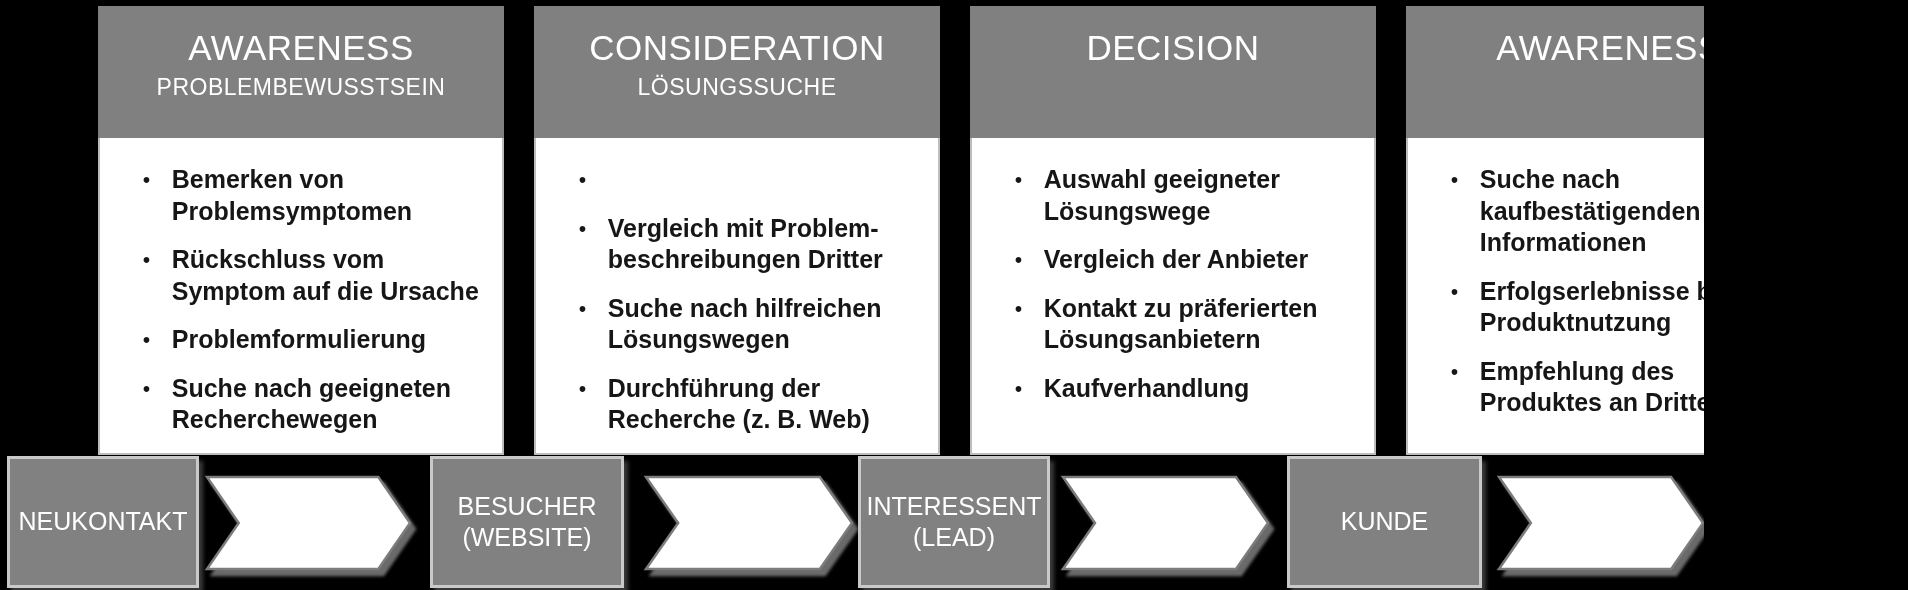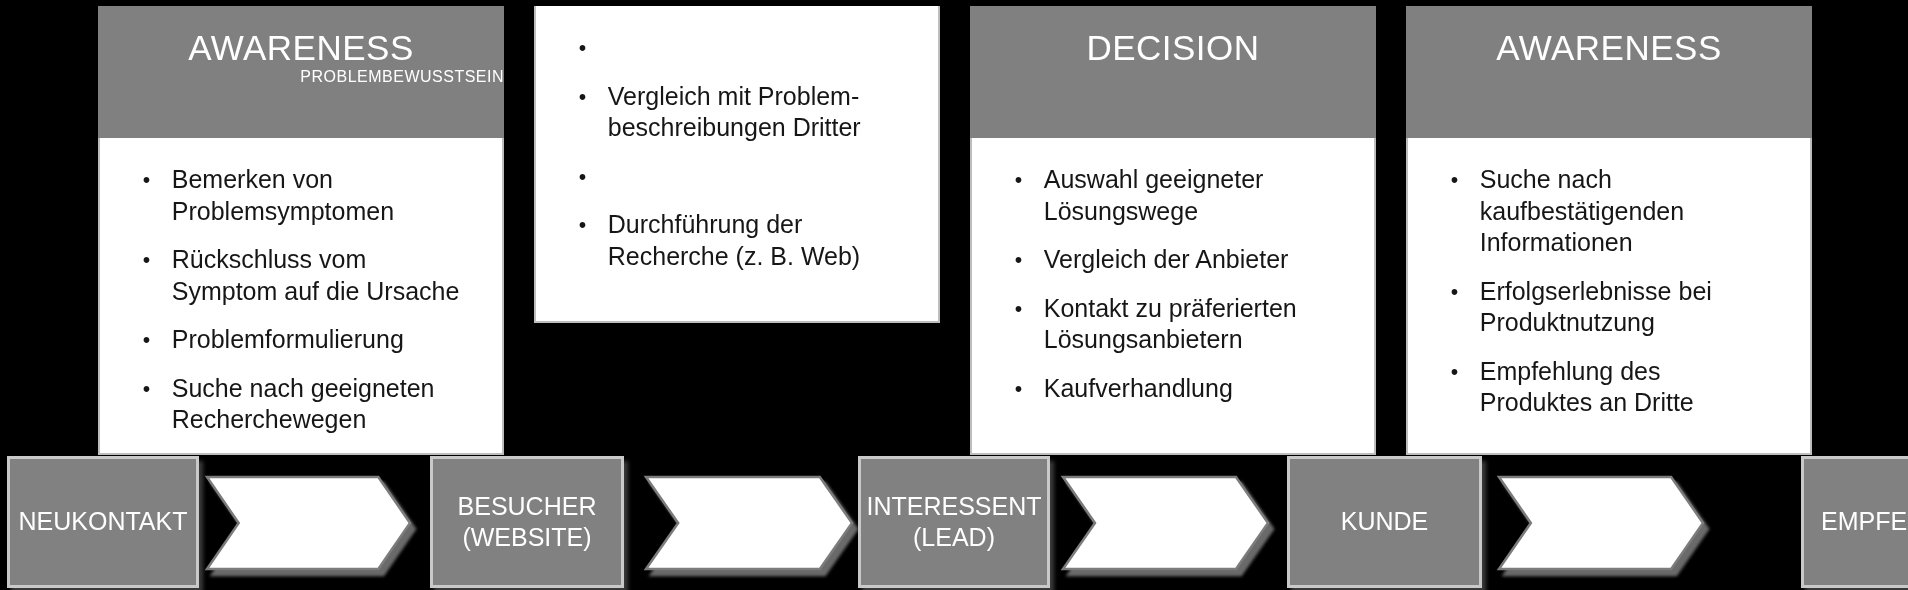--- a/index.html
+++ b/index.html
@@ -1,18 +1,18 @@
 <!DOCTYPE html>
 <html><head>
 <meta charset="utf-8">
 <style>
   html, body { margin: 0; padding: 0; background: #000; }
   .canvas {
     position: relative;
-    width: 1908px;
+    width: 1704px;
     height: 590px;
     background: #000000;
     overflow: hidden;
     font-family: "Liberation Sans", "DejaVu Sans", sans-serif;
   }
 
   
   .stage { position: absolute; top: 6px; width: 406px; }
   .stage-header {
     height: 132px;
@@ -21,43 +21,43 @@
     text-align: center;
     box-sizing: border-box;
     padding-top: 22px;
   }
   .stage-title {
     font-size: 35px;
     letter-spacing: 0.5px;
     line-height: 1.15;
   }
   .stage-subtitle {
-    font-size: 16px;
+    font-size: 23px;
     letter-spacing: 0.5px;
-    text-align: right;
+    margin-top: 6px;
   }
   .stage-body {
     box-sizing: border-box;
     height: 317px;
     background: #ffffff;
     border: 2px solid #bdbdbd;
     border-top: 0;
     padding: 26px 18px 0 42px;
     color: #161616;
   }
   .bullet {
     display: flex;
     align-items: flex-start;
     gap: 21px;
     margin-bottom: 17px;
     font-size: 25px;
     line-height: 1.26;
   }
   .dot { flex: 0 0 auto; transform: scale(0.85); }
-  .btext { white-space: pre-line; }
+  .btext { white-space: pre-line; font-weight: bold; }
 
   
   .fbox {
     position: absolute;
     top: 456px;
     height: 132px;
     box-sizing: border-box;
     background: #818181;
     border: 3px solid #c9c9c9;
     box-shadow: 4px 5px 4px rgba(105,105,105,0.55);
@@ -106,31 +106,37 @@
         </div>
       <div class="bullet">
           <span class="dot">•</span>
           <span class="btext">Suche nach geeigneten
 Recherchewegen</span>
         </div>
     </div>
   </div>
 
   <div class="stage" style="left:534px">
+    <div class="stage-header">
+      <div class="stage-title">CONSIDERATION</div>
+      <div class="stage-subtitle">LÖSUNGSSUCHE</div>
+    </div>
     <div class="stage-body">
       <div class="bullet">
           <span class="dot">•</span>
         </div>
       <div class="bullet">
           <span class="dot">•</span>
           <span class="btext">Vergleich mit Problem-
 beschreibungen Dritter</span>
         </div>
       <div class="bullet">
           <span class="dot">•</span>
+          <span class="btext">Suche nach hilfreichen
+Lösungswegen</span>
         </div>
       <div class="bullet">
           <span class="dot">•</span>
           <span class="btext">Durchführung der
 Recherche (z. B. Web)</span>
         </div>
     </div>
   </div>
 
   <div class="stage" style="left:970px">

